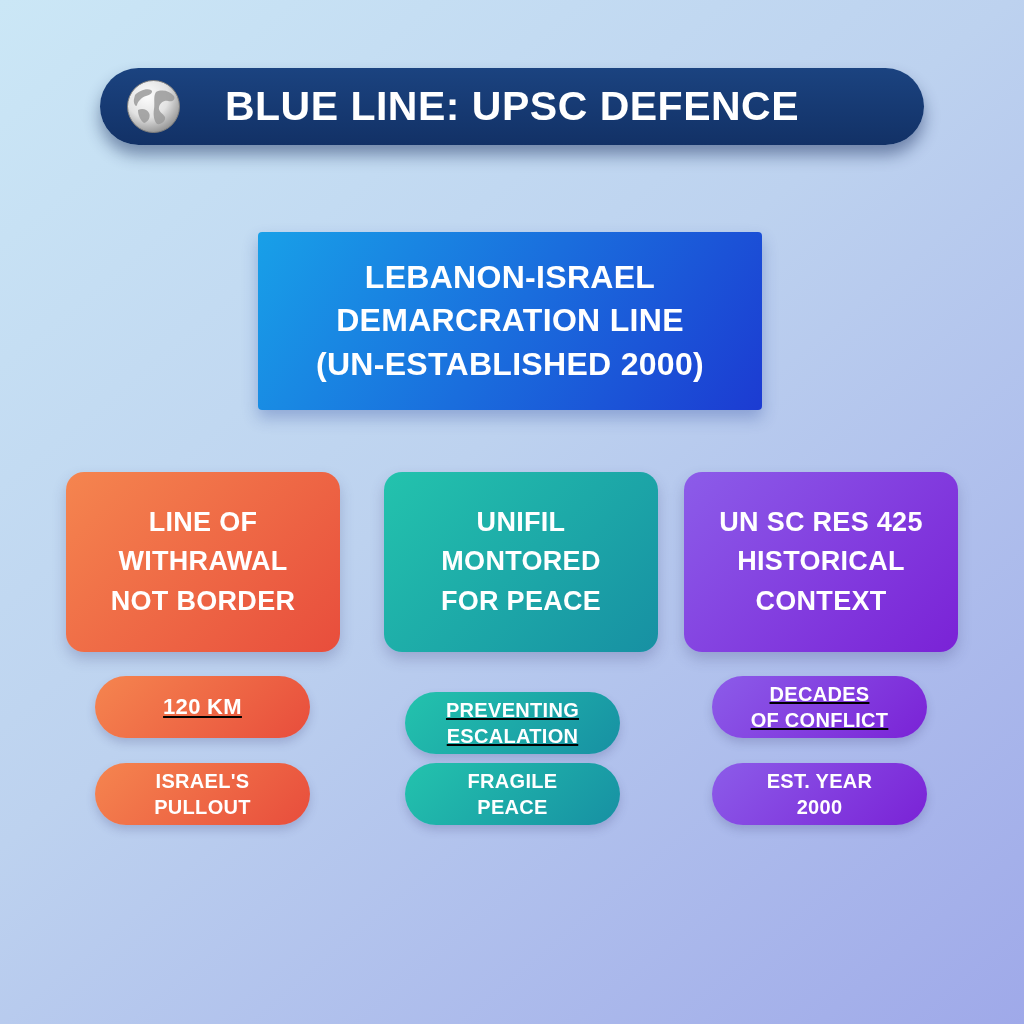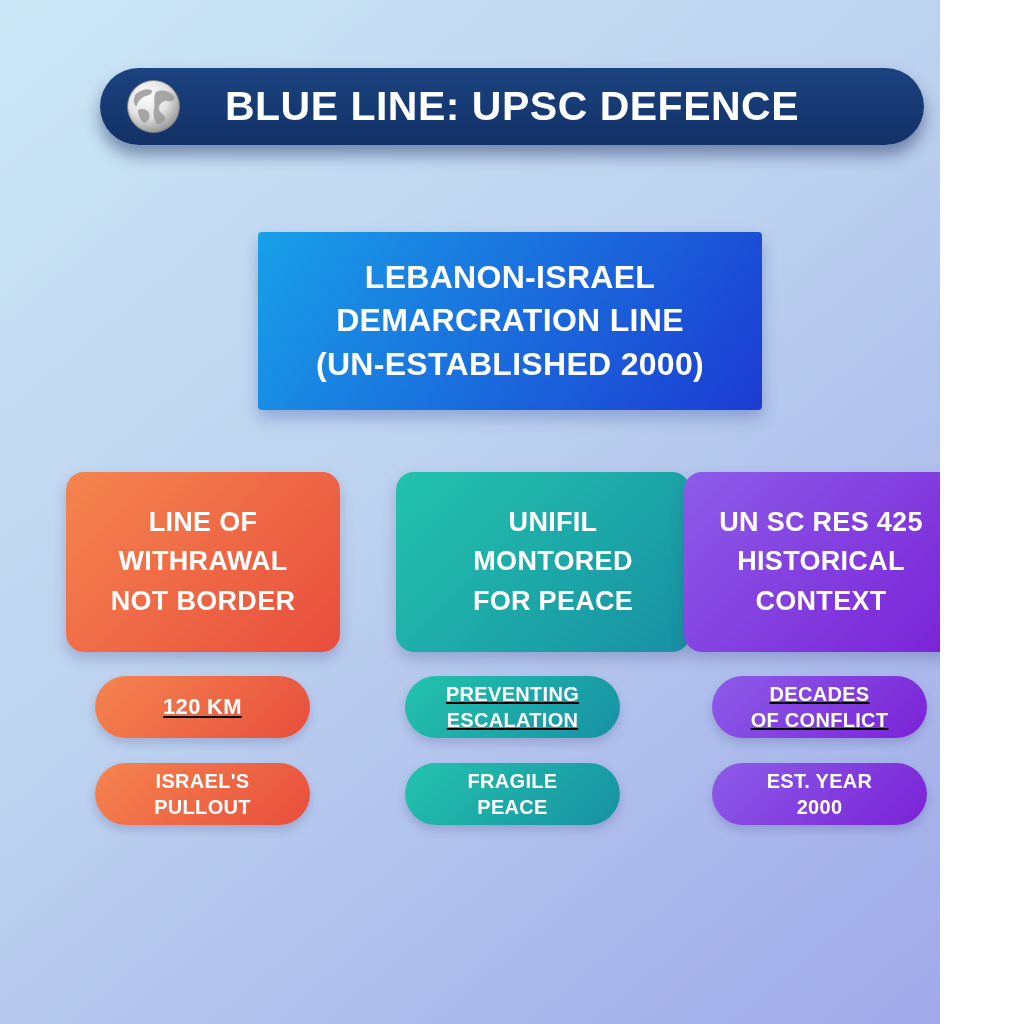--- a/index.html
+++ b/index.html
@@ -1,21 +1,21 @@
 <!DOCTYPE html>
 <html><head>
 <meta charset="utf-8">
 <style>
   html, body {
     margin: 0;
     padding: 0;
   }
   .canvas {
     position: relative;
-    width: 940px;
+    width: 1024px;
     height: 1024px;
     overflow: hidden;
     font-family: "Liberation Sans", sans-serif;
     background: linear-gradient(140deg, #cbe7f6 0%, #bdd2ef 45%, #9fa9e9 100%);
   }
 
   
   .header-bar {
     position: absolute;
     left: 100px;
@@ -79,21 +79,21 @@
     top: 472px;
     width: 274px;
     height: 180px;
     border-radius: 18px;
     box-shadow: 0 7px 14px rgba(60, 60, 120, 0.25);
     display: flex;
     align-items: center;
     justify-content: center;
   }
   .cat-card.c0 { left: 66px; }
-  .cat-card.c1 { left: 396px; padding-left: 20px; }
+  .cat-card.c1 { left: 384px; }
   .cat-card.c2 { left: 684px; }
   .cat-title {
     color: #ffffff;
     font-size: 27px;
     font-weight: 800;
     line-height: 1.45;
     text-align: center;
     white-space: pre-line;
     letter-spacing: 0.3px;
   }
@@ -167,21 +167,21 @@
   </div>
   <div class="cat-card c2" style="background: linear-gradient(135deg, rgb(140, 92, 233) 0%, rgb(122, 34, 214) 100%);">
     <div class="cat-title">UN SC RES 425
 HISTORICAL
 CONTEXT</div>
   </div>
 
   <div class="pill row1 c0" style="background: linear-gradient(135deg, rgb(245, 133, 79) 0%, rgb(232, 77, 60) 100%);">
     <div class="pill-text single">120 KM</div>
   </div>
-  <div class="pill row1 c1" style="background: linear-gradient(135deg, rgb(35, 195, 173) 0%, rgb(23, 144, 163) 100%);">
+  <div class="pill row1 c1" style="background: linear-gradient(135deg, rgb(35, 195, 173) 0%, rgb(23, 144, 163) 100%); margin-top: 16px;">
     <div class="pill-text">PREVENTING
 ESCALATION</div>
   </div>
   <div class="pill row1 c2" style="background: linear-gradient(135deg, rgb(140, 92, 233) 0%, rgb(122, 34, 214) 100%);">
     <div class="pill-text">DECADES
 OF CONFLICT</div>
   </div>
 
   <div class="pill row2 c0" style="background: linear-gradient(135deg, rgb(245, 133, 79) 0%, rgb(232, 77, 60) 100%);">
     <div class="pill-text">ISRAEL'S

